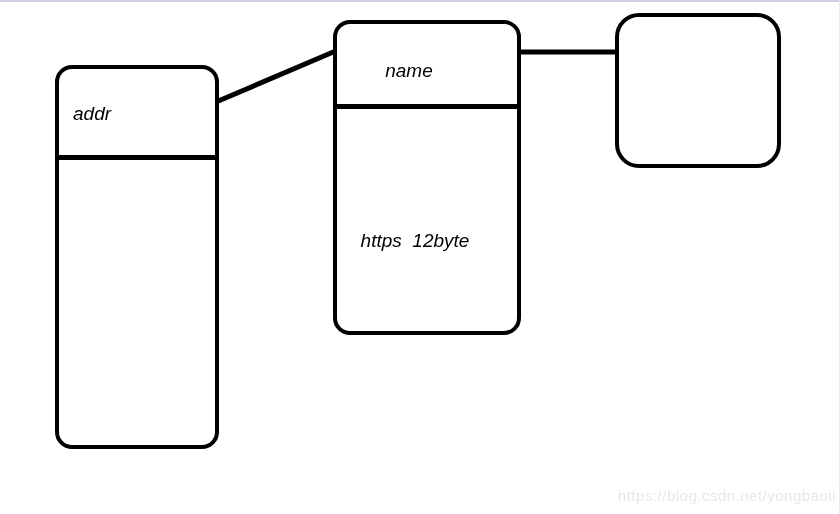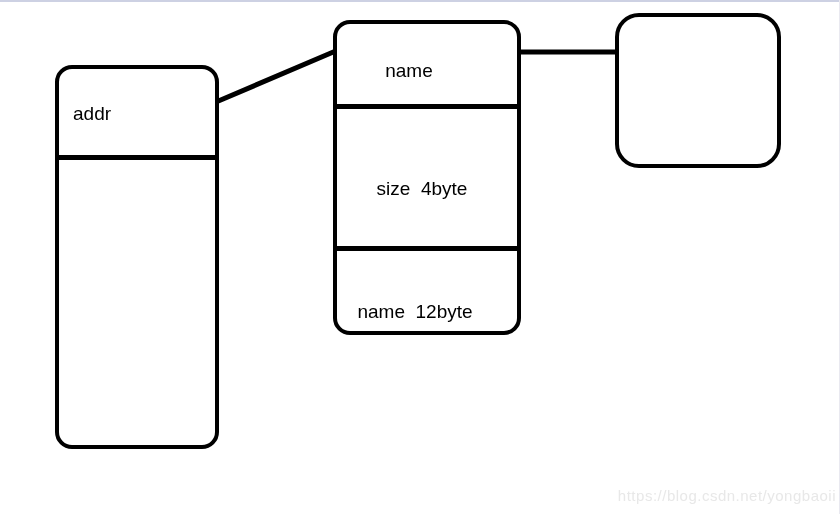--- a/index.html
+++ b/index.html
@@ -55,20 +55,21 @@
   .box-right {
     left: 615px; top: 13px;
     width: 166px; height: 155px;
     border-radius: 24px;
   }
   .row {
     display: flex;
     align-items: center;
     font-size: 19px;
     white-space: pre;
+    font-style: italic;
   }
   .row.divided {
     border-bottom: 5px solid #000000;
   }
   .box-left .row-addr {
     height: 82px;
     padding-left: 14px;
     padding-top: 4px;
   }
   .box-left .row-empty {
@@ -120,25 +121,22 @@
     </div>
     <div class="row row-empty">
       <span class="label"></span>
     </div>
   </div>
 
   <div class="box box-middle">
     <div class="row row-name divided">
       <span class="label">name</span>
     </div>
-    <div class="row row-size divided">
-      <span class="label">size  4byte</span>
-    </div>
     <div class="row row-call">
-      <span class="label">name  12byte</span>
+      <span class="label">https  12byte</span>
     </div>
   </div>
 
   <div class="box box-right">
     <span class="label"></span>
   </div>
 
   <div class="watermark">https://blog.csdn.net/yongbaoii</div>
 
 </div>

